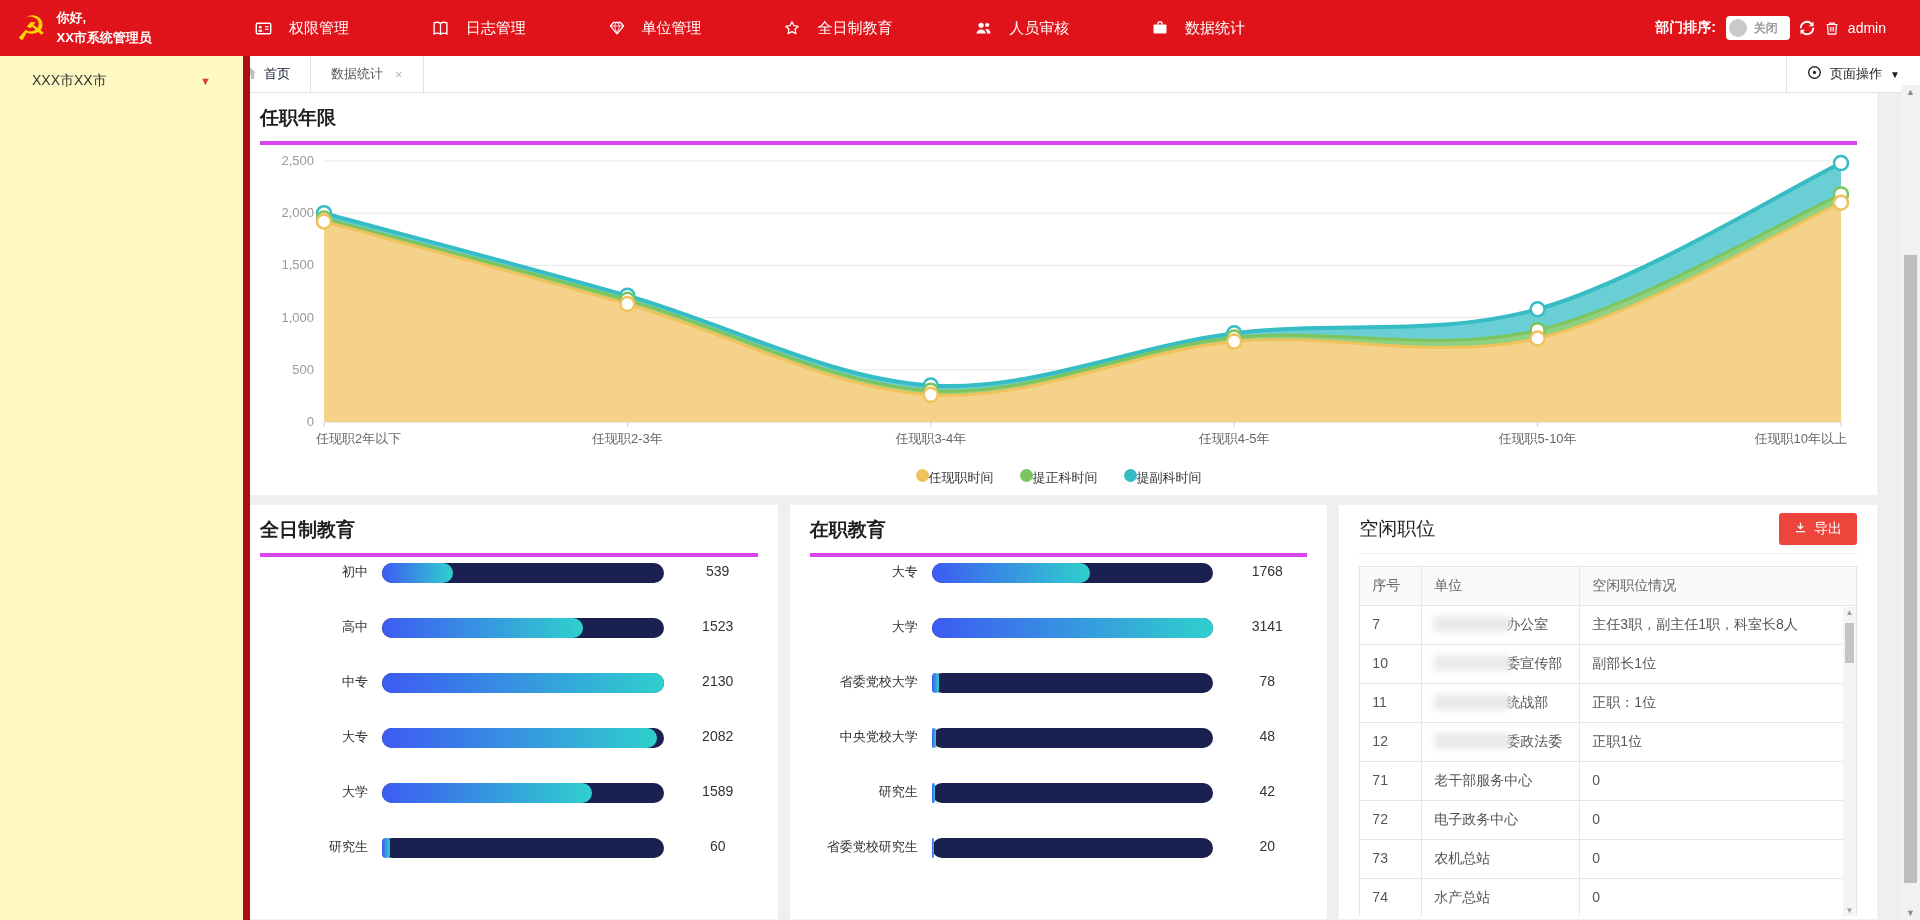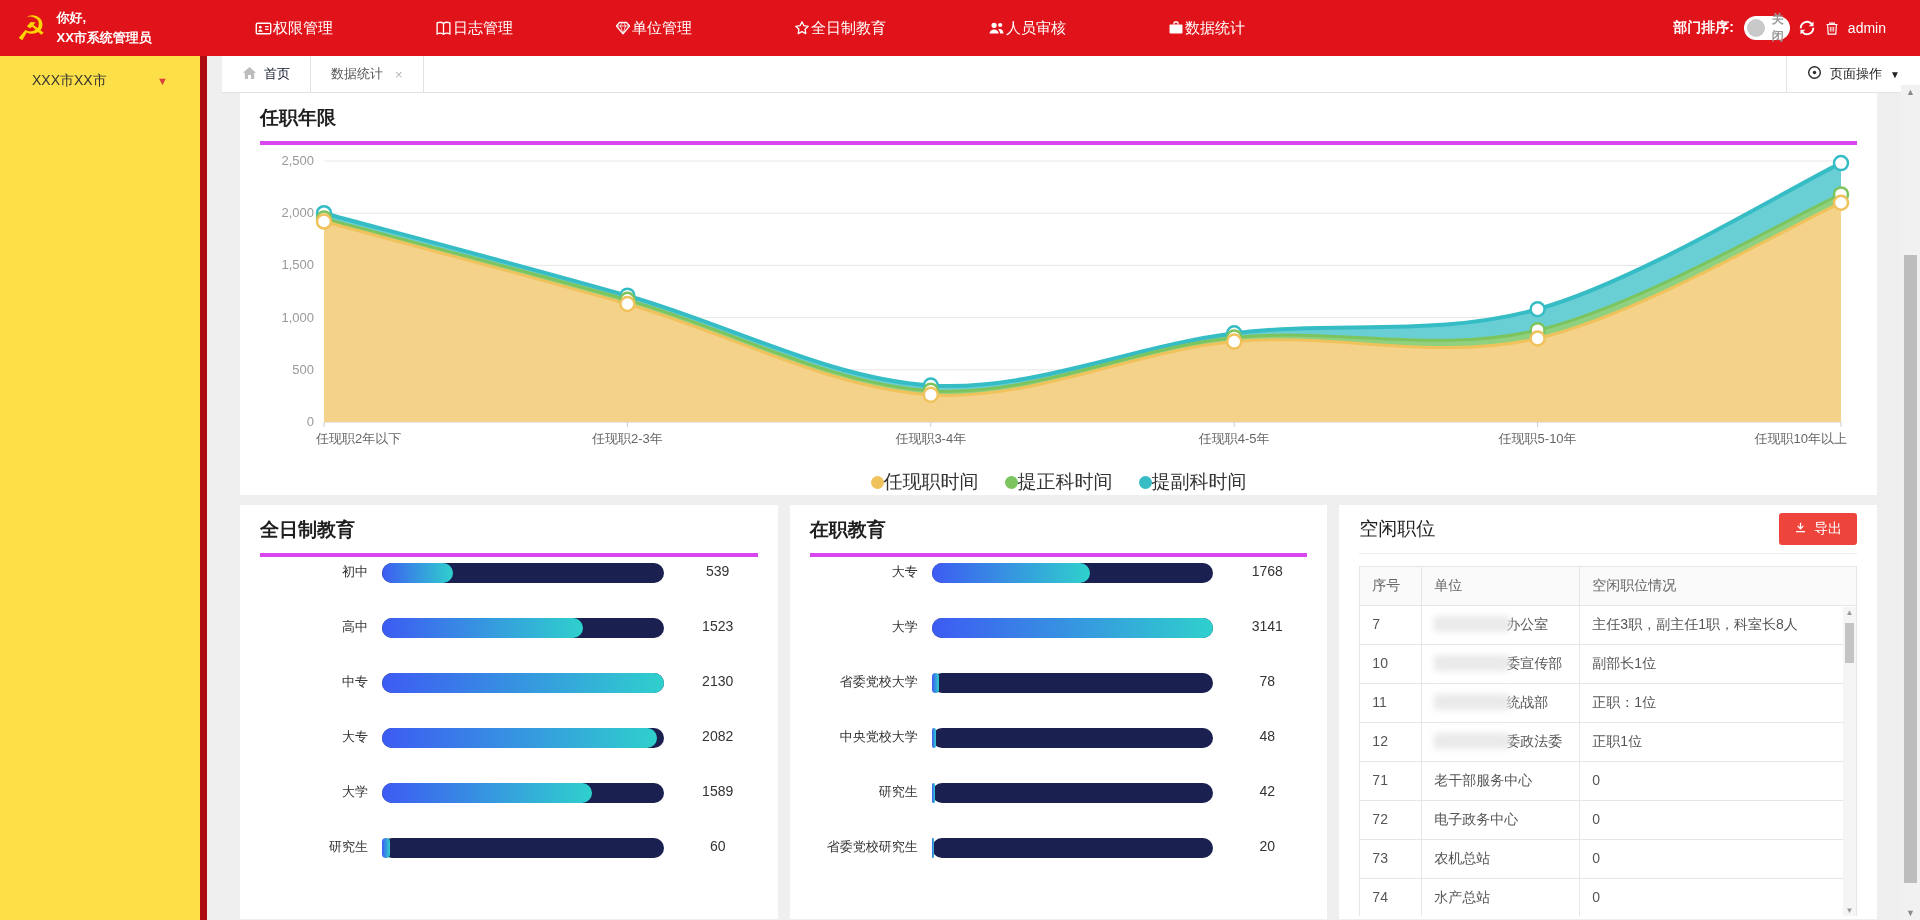--- a/index.html
+++ b/index.html
@@ -5,51 +5,51 @@
   *{margin:0;padding:0;box-sizing:border-box}
   html,body{width:1920px;height:920px;overflow:hidden}
   body{font-family:"Liberation Sans","DejaVu Sans",sans-serif;background:#efefef;position:relative;color:#333}
 
   
   .navbar{position:absolute;top:0;left:0;right:0;height:56px;background:var(--nav-red,#e0131a);display:flex;align-items:center;color:#fff;z-index:20}
   .nav-left{display:flex;align-items:center;width:225px;padding-left:16px;flex:none}
   .emblem{font-size:34px;color:#ffd400;margin-right:10px;line-height:1}
   .greeting{font-size:13px;font-weight:bold;line-height:1.55}
   .nav-menu{flex:1;display:flex;align-items:center;justify-content:space-between;max-width:1080px;padding:0 60px 0 30px}
-  .nav-item{display:flex;align-items:center;gap:1px;font-size:15px;cursor:pointer;white-space:nowrap}
+  .nav-item{display:flex;align-items:center;gap:17px;font-size:15px;cursor:pointer;white-space:nowrap}
   .nav-item svg{display:block}
   .nav-right{display:flex;align-items:center;gap:8px;margin-left:auto;padding-right:34px;font-size:14px}
   .dept-sort{display:flex;align-items:center;gap:10px;font-weight:bold}
-  .switch{width:46px;height:24px;background:#fff;border-radius:12px;display:flex;align-items:center;cursor:pointer;flex:none}
+  .switch{width:64px;height:24px;background:#fff;border-radius:4px;display:flex;align-items:center;cursor:pointer;flex:none}
   .knob{width:18px;height:18px;border-radius:50%;background:#c9c9c9;margin-left:3px;flex:none}
   .sw-label{color:#9a9a9a;font-size:12px;margin-left:7px}
   .nav-ic{cursor:pointer;display:flex;align-items:center}
 
   
-  .sidebar{position:absolute;top:56px;left:0;bottom:0;width:207px;background:#fde047;border-right:7px solid var(--dark-red,#ad0d12);z-index:10}
+  .sidebar{position:absolute;top:56px;left:0;bottom:0;width:250px;background:#fef9c3;border-right:7px solid var(--dark-red,#ad0d12);z-index:10}
   .side-head{display:flex;align-items:center;justify-content:space-between;padding:16px 32px 16px 32px;font-size:14px;color:#333;cursor:pointer}
   .caret{color:#d9413d;font-size:11px;line-height:1}
 
   
   .tabbar{position:absolute;top:56px;left:222px;right:0;height:37px;background:#fff;border-bottom:1px solid #e2e2e2;display:flex;align-items:stretch;z-index:5}
   .tab{display:flex;align-items:center;gap:7px;padding:0 20px;font-size:13px;cursor:pointer}
   .tab-home{color:#0f172a}
   .tab-active{border-left:1px solid #e2e2e2;border-right:1px solid #e2e2e2;color:#555}
   .tab-x{color:#b5b5b5;font-size:13px;margin-left:5px}
   .pageops{margin-left:auto;display:flex;align-items:center;gap:8px;padding:0 20px;border-left:1px solid #e2e2e2;font-size:13px;color:#222;cursor:pointer}
   .pageops .caret-dark{color:#222;font-size:10px}
 
   
   .content{position:absolute;top:93px;left:222px;right:19px;bottom:0;padding:0 24px 0 18px;overflow:hidden}
   .card{background:#fff}
   .top-card{height:402px;margin-bottom:10px;padding:0 20px}
   .card-title{font-size:19px;font-weight:bold;color:#1f1f1f;padding:12px 0 10px;border-bottom:4px solid #d946ef}
   .chart-wrap{margin-top:2px}
   .legend{display:flex;justify-content:center;align-items:center;gap:26px;margin-top:10px}
-  .lg-item{display:flex;align-items:center;font-size:19px;color:#333;cursor:pointer}
+  .lg-item{display:flex;align-items:flex-start;font-size:13px;color:#333;cursor:pointer}
   .lg-dot{width:13px;height:13px;border-radius:50%}
 
   .bottom-row{display:flex;gap:12px;height:414px}
   .b-card{flex:1;background:#fff;padding:0 20px;position:relative;overflow:hidden}
 
   .bar-area{padding-top:6px}
   .bar-row{display:flex;height:55px}
   .bar-label{width:108px;text-align:right;font-size:13px;color:#333;margin-right:14px;flex:none}
   .bar-track{flex:1;height:20px;background:var(--bar-track,#1a2150);border-radius:10px;position:relative}
   .bar-fill{position:absolute;left:0;top:0;bottom:0;border-radius:10px}

